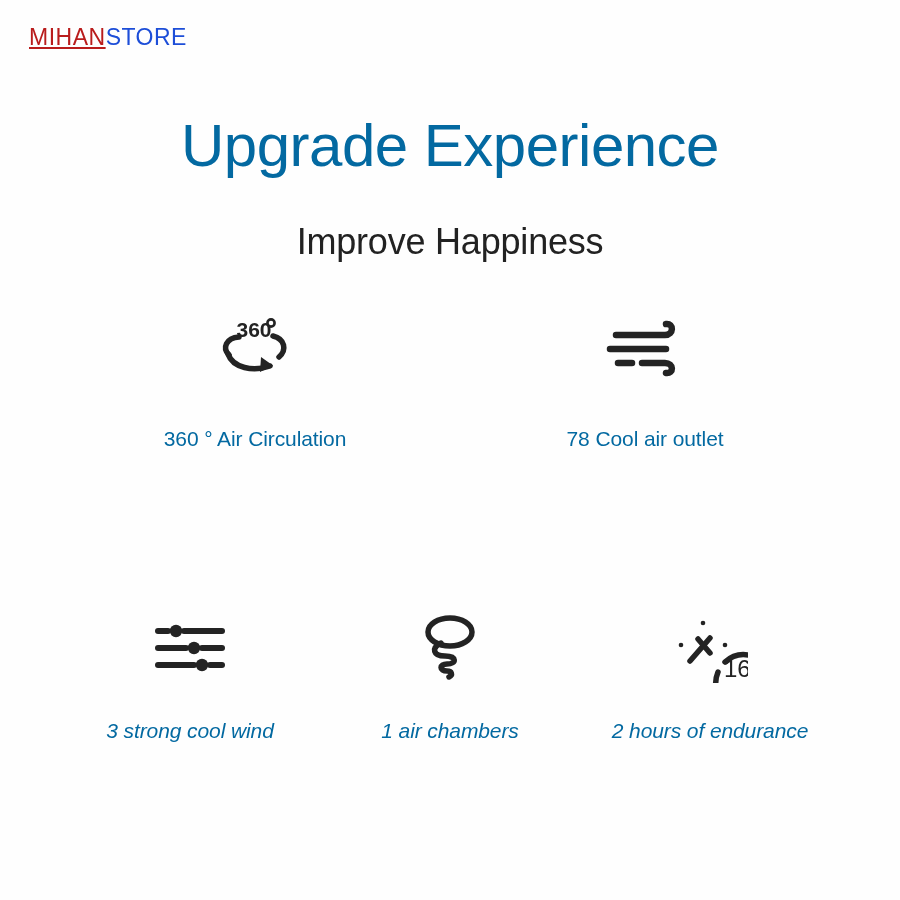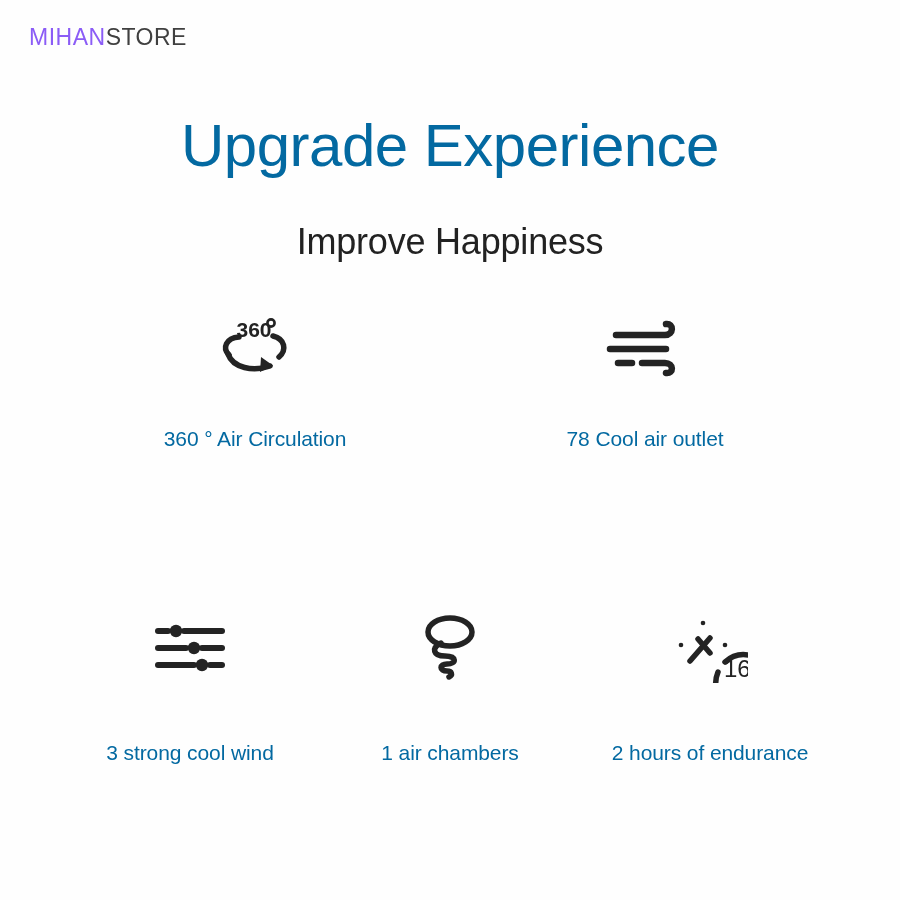--- a/index.html
+++ b/index.html
@@ -18,22 +18,22 @@
   
   .brand {
     position: absolute;
     left: 29px;
     top: 24px;
     font-size: 23px;
     letter-spacing: 0.5px;
     font-weight: 400;
     white-space: nowrap;
   }
-  .brand-mihan { color: #8b5cf6; }
-  .brand-store { color: #404040; }
+  .brand-mihan { color: #b91c1c; text-decoration: underline; }
+  .brand-store { color: #1d4ed8; }
 
   
   .headline {
     position: absolute;
     left: 0;
     top: 113px;
     width: 900px;
     text-align: center;
     font-size: 60px;
     font-weight: 400;
@@ -82,21 +82,22 @@
   }
   .feature-label {
     margin-top: 32px;
     font-size: 21px;
     color: #0369a1;
     font-weight: 400;
     white-space: nowrap;
     letter-spacing: -0.1px;
   }
   .feature-row.row-2 .feature-label {
-    margin-top: 46px;
+    margin-top: 24px;
+    font-style: italic;
   }
 
   svg { display: block; }
 </style>
 </head>
 <body>
 
 <div class="brand">
   <span class="brand-mihan">MIHAN</span><span class="brand-store">STORE</span>
 </div>

